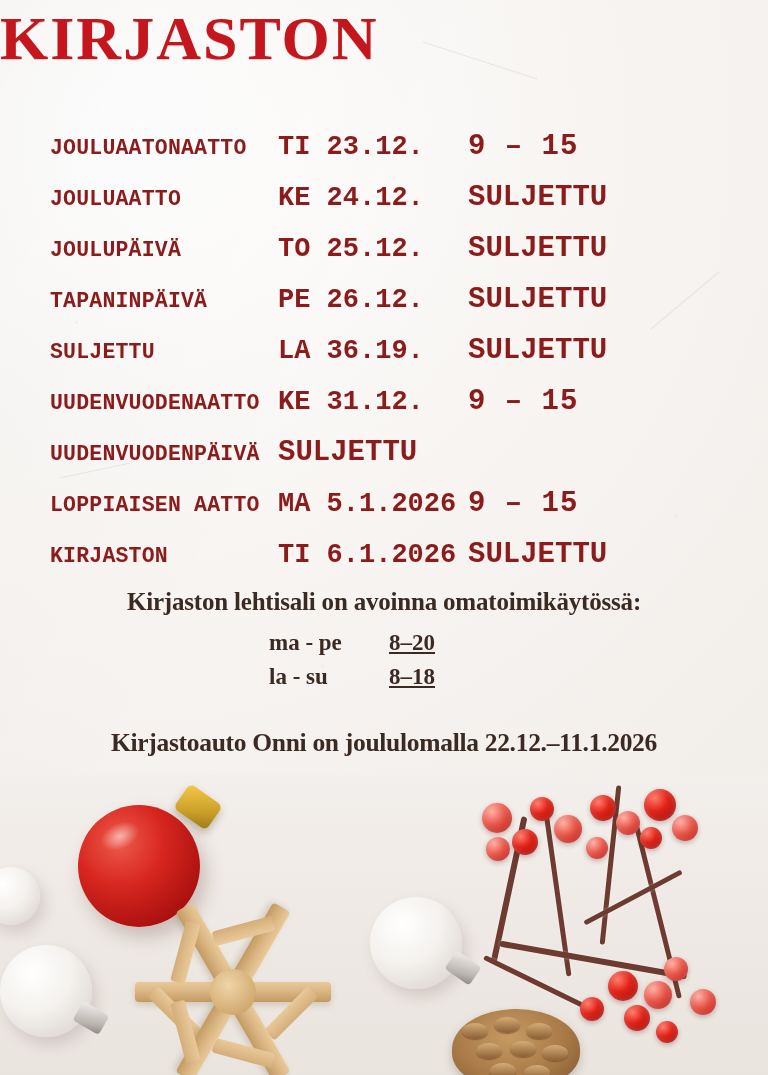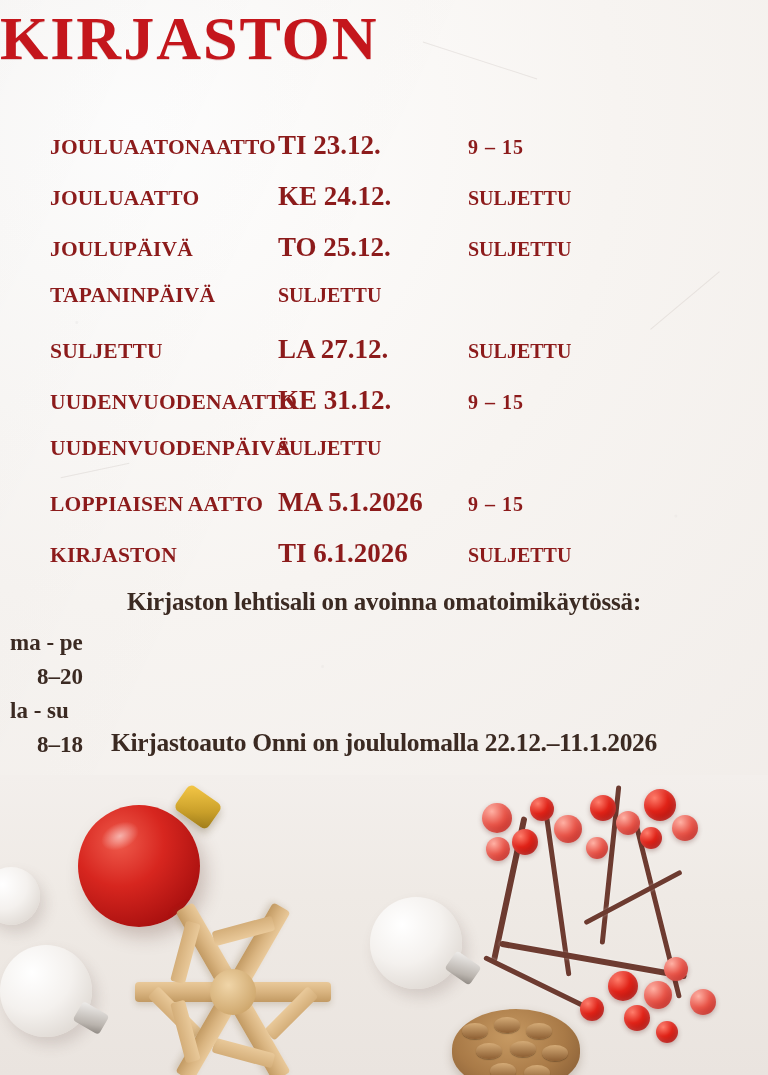--- a/index.html
+++ b/index.html
@@ -56,20 +56,21 @@
     letter-spacing: 2px;
     text-shadow: 0 1px 0 rgba(140,20,20,0.18);
   }
 
   
   .schedule {
     position: absolute;
     top: 130px;
     left: 0;
     width: 768px;
+    font-family: Liberation Mono, monospace;
   }
   .row {
     display: flex;
     align-items: baseline;
     height: 51px;
   }
   .col-day {
     width: 278px;
     padding-left: 50px;
     box-sizing: border-box;
@@ -79,21 +80,21 @@
     letter-spacing: 0.2px;
   }
   .col-date {
     width: 190px;
     font-size: 27px;
     font-weight: bold;
     color: #8c1b1b;
   }
   .col-hours {
     width: 250px;
-    font-size: 20px;
+    font-size: 29px;
     font-weight: bold;
     color: #8c1b1b;
   }
   .col-hours.open {
     font-weight: bold;
     letter-spacing: 1px;
   }
 
   
   .note-block {
@@ -113,31 +114,31 @@
     margin-top: 10px;
   }
   .note-row {
     display: flex;
     justify-content: center;
     align-items: baseline;
     font-size: 23px;
     font-weight: bold;
     color: #3b2a22;
     line-height: 34px;
-    flex-direction: column;
   }
   .note-days {
     width: 130px;
     text-align: left;
     padding-left: 10px;
     box-sizing: border-box;
   }
   .note-time {
     width: 120px;
-    text-align: center;
+    text-align: left;
+    text-decoration: underline;
   }
 
   
   .bus-line {
     position: absolute;
     top: 728px;
     left: 0;
     width: 768px;
     text-align: center;
     font-size: 25.5px;
@@ -335,26 +336,27 @@
     </div>
 
     <div class="row">
       <div class="col-day">JOULUPÄIVÄ</div>
       <div class="col-date">TO 25.12.</div>
       <div class="col-hours">SULJETTU</div>
     </div>
 
     <div class="row">
       <div class="col-day">TAPANINPÄIVÄ</div>
+      <div class="col-date">PE 26.12.</div>
       <div class="col-hours">SULJETTU</div>
     </div>
 
     <div class="row">
       <div class="col-day">SULJETTU</div>
-      <div class="col-date">LA 27.12.</div>
+      <div class="col-date">LA 36.19.</div>
       <div class="col-hours">SULJETTU</div>
     </div>
 
     <div class="row">
       <div class="col-day">UUDENVUODENAATTO</div>
       <div class="col-date">KE 31.12.</div>
       <div class="col-hours open">9 – 15</div>
     </div>
 
     <div class="row">

